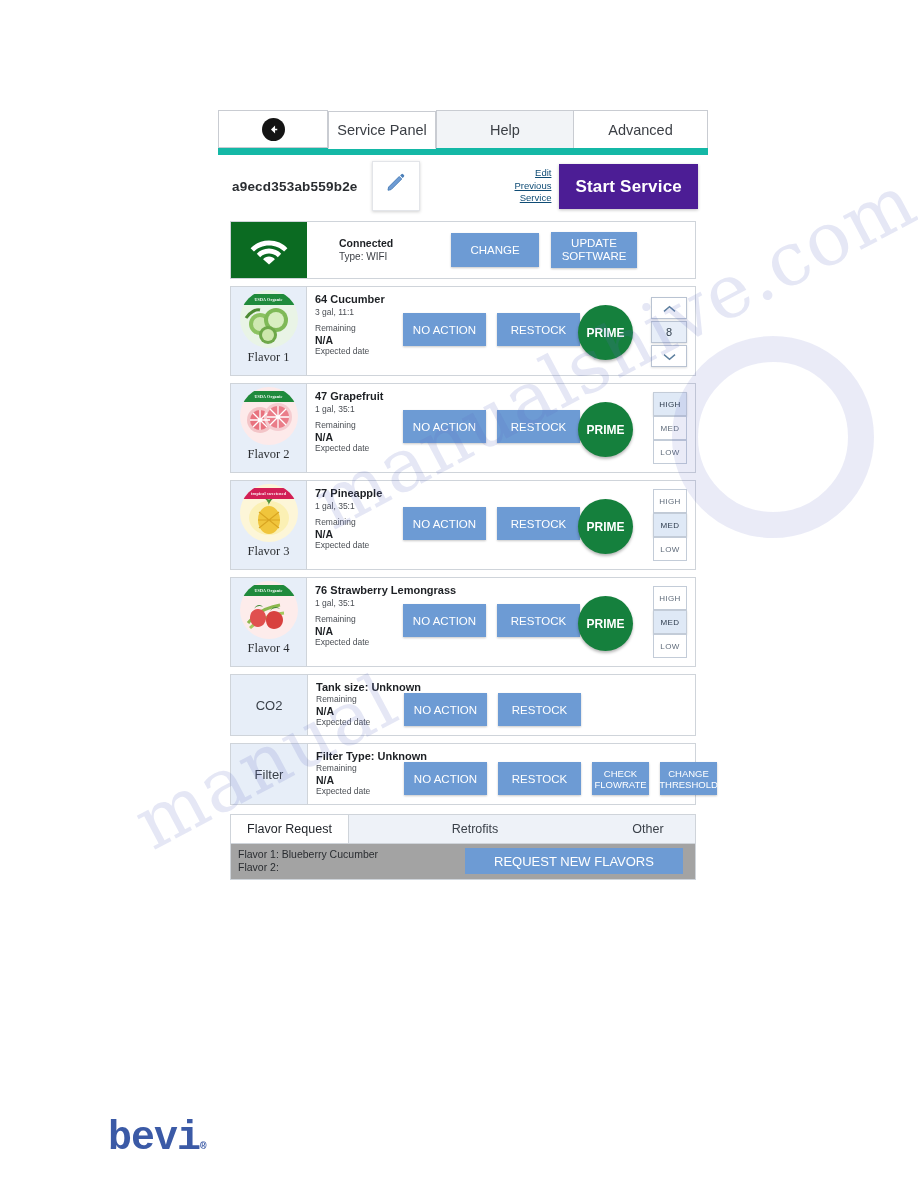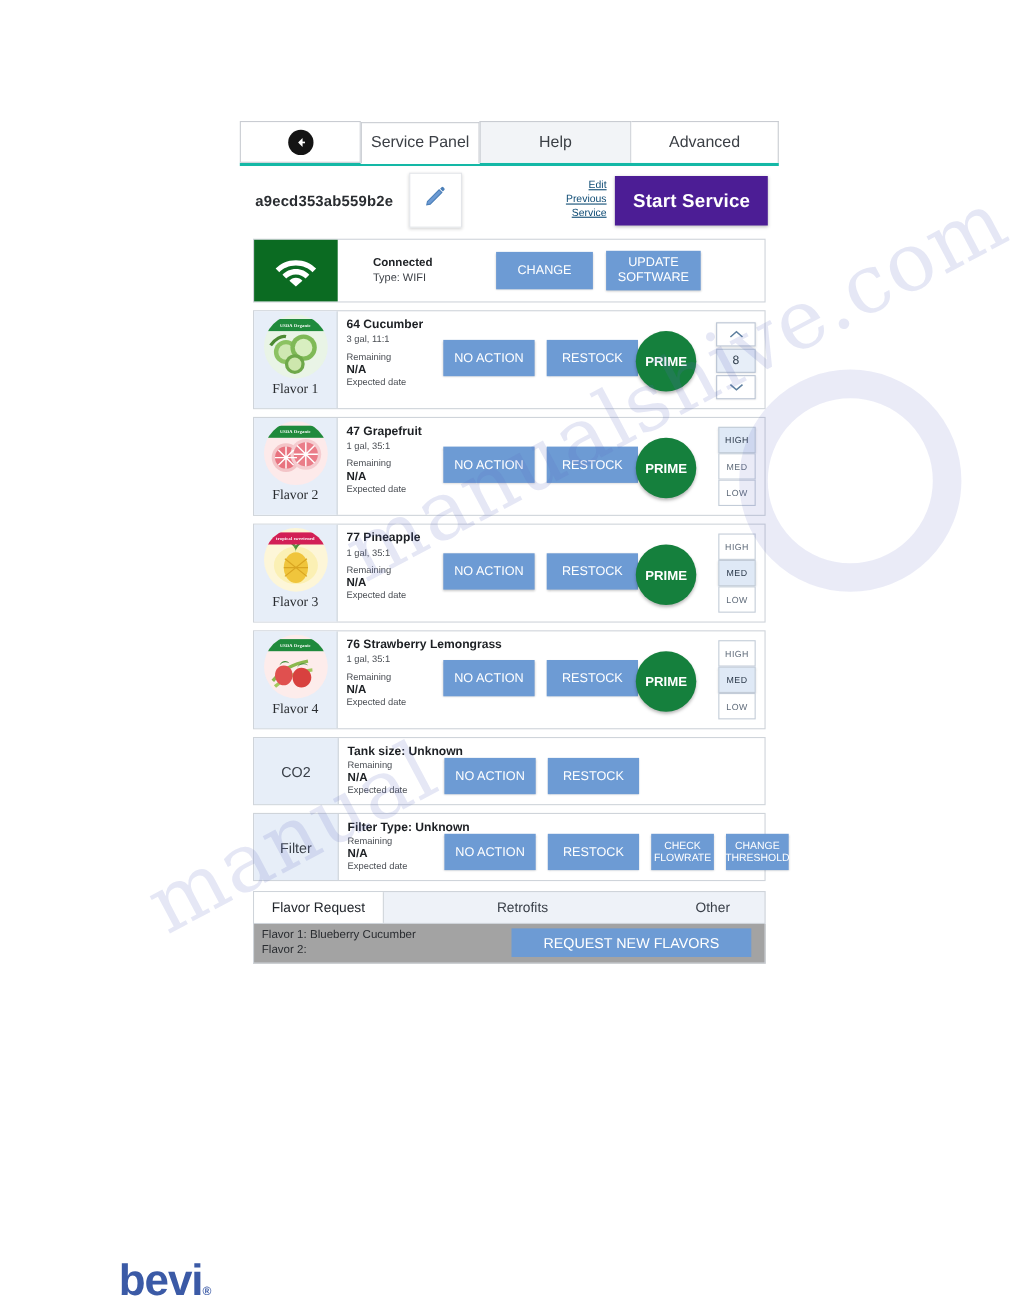--- a/index.html
+++ b/index.html
@@ -31,21 +31,21 @@
   }
   .wm-ring1{width:150px;height:150px;left:672px;top:336px;}
 
   
   .screen{
     position:absolute;left:218px;top:108px;width:490px;height:780px;
     background:#ffffff;z-index:5;
   }
 
   
-  .tabbar{display:flex;align-items:flex-end;height:40px;border-bottom:3px solid #14b8a6;}
+  .tabbar{display:flex;align-items:flex-end;height:40px;border-bottom:7px solid #14b8a6;}
   .tab{
     flex:0 0 auto;height:38px;display:flex;align-items:center;justify-content:center;
     font-size:14.5px;color:#3b3f45;background:#f2f4f7;
     border:1px solid #c9ccd2;border-bottom:none;box-sizing:border-box;
   }
   .tab.back{width:110px;background:#ffffff;border-bottom:1px solid #c9ccd2;}
   .tab.active{background:#ffffff;border-bottom:1px solid #ffffff;margin-bottom:-1px;}
   .tab-service{width:108px;}
   .tab-help{width:138px;}
   .tab-adv{width:134px;background:#ffffff;border-left:none;}
@@ -182,23 +182,23 @@
     position:relative;background:#a3a3a3;box-sizing:border-box;overflow:hidden;
   }
   .breq-list{padding:4px 0 0 7px;font-size:10.5px;color:#2a2d31;line-height:13px;}
   .breq-btn{
     position:absolute;right:12px;top:4px;width:218px;height:26px;background:#6d9bd4;
     color:#fff;font-size:13px;display:flex;align-items:center;justify-content:center;
   }
 
   
   .logo{
-    position:absolute;left:108px;top:1142px;z-index:20;
+    position:absolute;left:108px;top:1116px;z-index:20;
     font-size:40px;font-weight:bold;color:#3b5aa6;letter-spacing:-1px;
-    font-family:Liberation Sans, sans-serif;
+    font-family:Liberation Mono, monospace;
   }
   .logo .reg{font-size:11px;vertical-align:baseline;}
 </style>
 </head>
 <body>
 
 <div class="watermark">
   <div class="wm-text wm1">manualshive.com</div>
   <div class="wm-text wm2">manual</div>
   <div class="wm-ring wm-ring1"></div>

